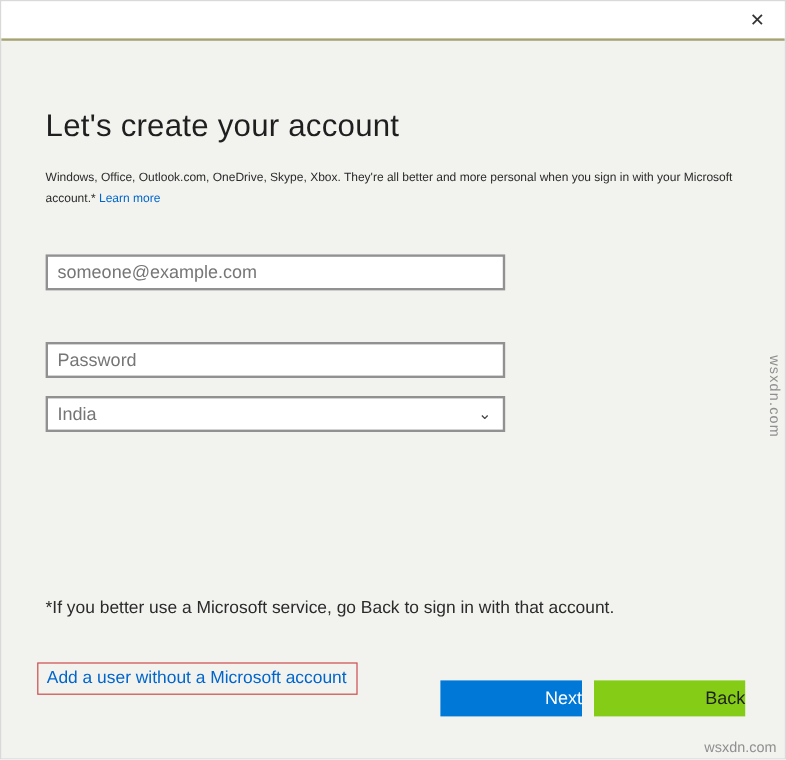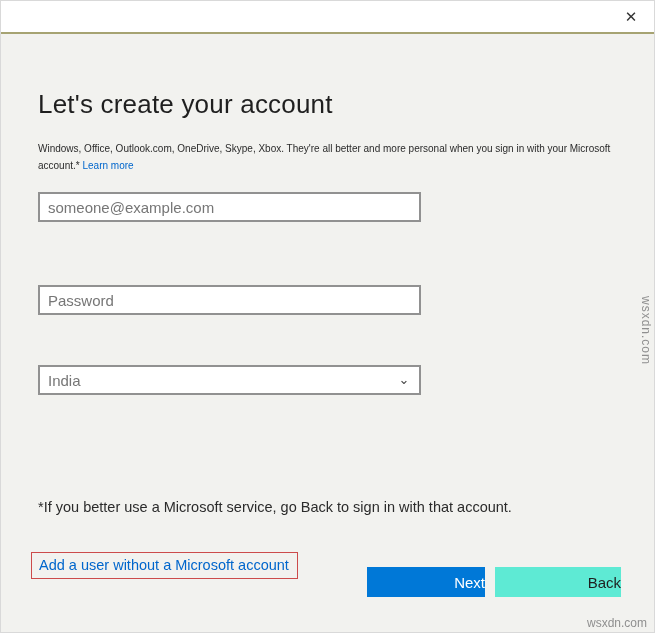--- a/index.html
+++ b/index.html
@@ -68,21 +68,21 @@
     width: 383px;
     height: 30px;
     border: 2px solid #919191;
     background: #ffffff;
     font-size: 15px;
     padding: 0 8px;
     color: #1f1f1f;
     font-family: "Liberation Sans", sans-serif;
   }
   .field::placeholder { color: #767676; opacity: 1; }
-  .email-field { top: 156px; }
+  .email-field { top: 176px; }
   .password-field { top: 249px; }
 
   .new-email-link {
     position: absolute;
     left: 37px; top: 217px;
     font-size: 15px;
     font-weight: bold;
     color: #0066cc;
     text-decoration: none;
     cursor: pointer;
@@ -91,21 +91,20 @@
   .select {
     position: absolute;
     left: 37px; top: 294px;
     width: 383px;
     height: 30px;
     border: 2px solid #919191;
     background: #ffffff;
     display: flex;
     align-items: center;
     cursor: pointer;
-    margin-top: 35px;
   }
   .select .value {
     flex: 1;
     padding-left: 8px;
     font-size: 15px;
     color: #767676;
   }
   .select .chevron {
     width: 30px;
     text-align: center;
@@ -147,21 +146,21 @@
   }
   .btn-next {
     left: 366px;
     width: 118px;
     background: #0078d7;
     color: #ffffff;
   }
   .btn-back {
     left: 494px;
     width: 126px;
-    background: #5eead4;
+    background: #84cc16;
     color: #1f1f1f;
   }
 
   .watermark-v {
     position: absolute;
     right: 1px; top: 295px;
     writing-mode: vertical-rl;
     font-size: 12px;
     color: #8f8f8f;
     letter-spacing: 1px;

